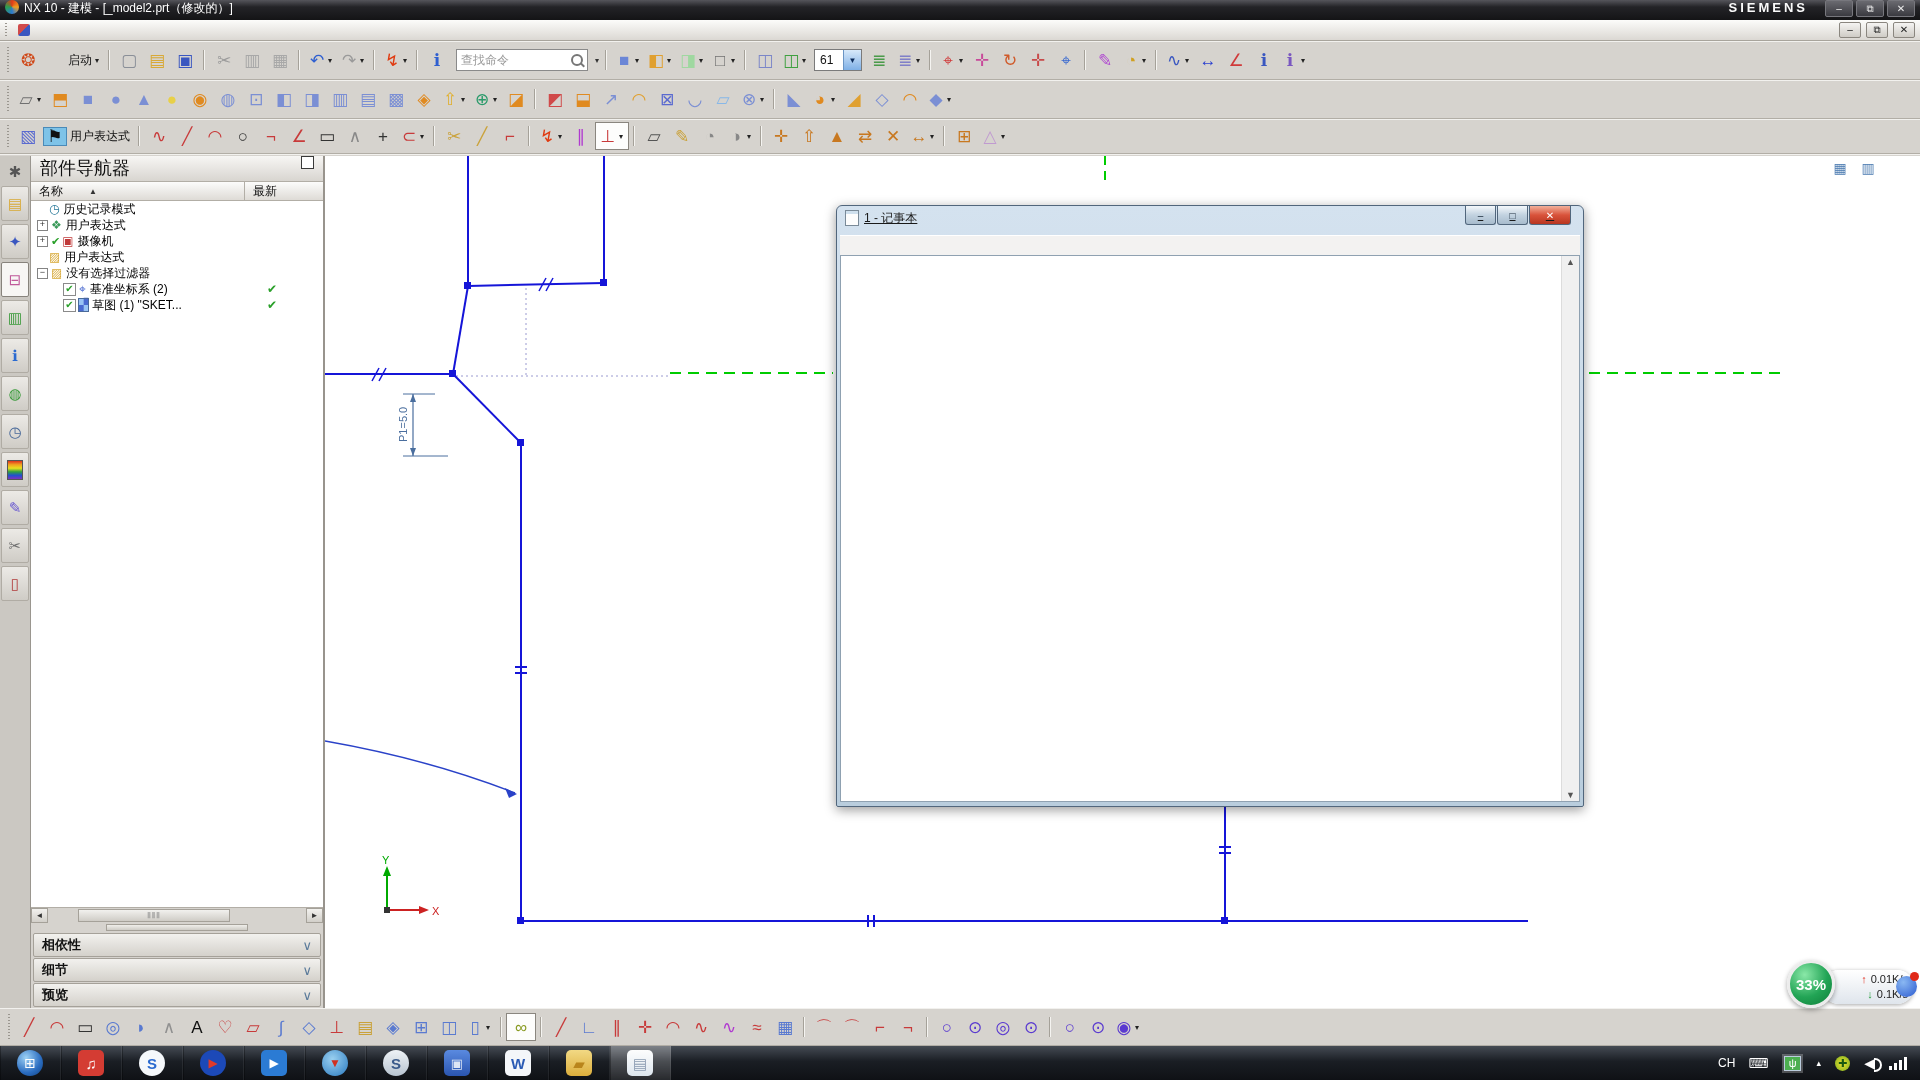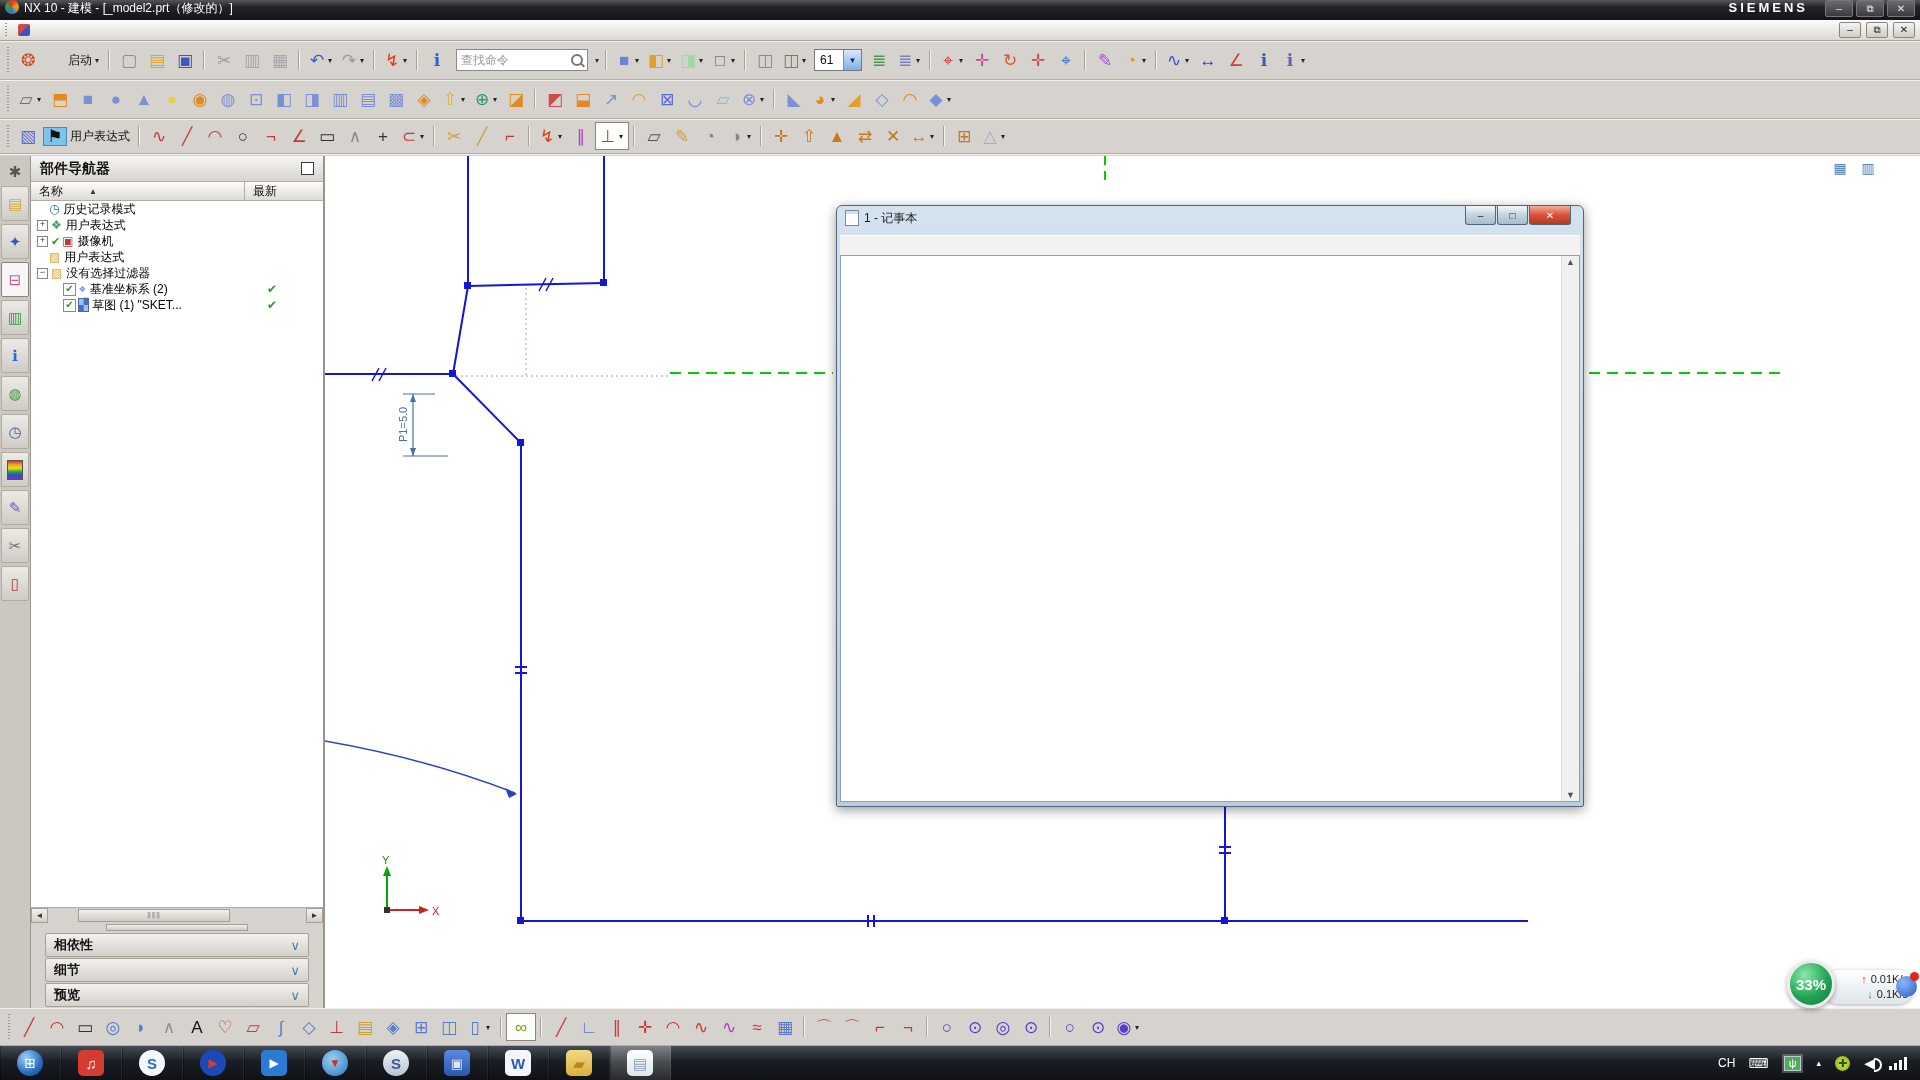--- a/index.html
+++ b/index.html
@@ -47,21 +47,21 @@
   .main{position:absolute;top:156px;left:0;width:1920px;height:852px;display:flex;}
   .resbar{width:30px;background:#cbc8c2;border-right:1px solid #9a968f;display:flex;flex-direction:column;align-items:center;padding-top:3px;gap:3px;flex:none;}
   .res-tab{width:26px;height:33px;display:flex;align-items:center;justify-content:center;font-size:15px;border:1px solid #b0aca4;border-radius:2px;background:linear-gradient(#eceae6,#cfccc6);flex:none;}
   .res-tab .tg{line-height:1;}
   .res-tab.gear{border:none;background:none;height:24px;}
   .res-tab.active{background:#f7f6f4;border-color:#87837c;}
   .res-tab.rainbow .tg{width:14px;height:18px;background:linear-gradient(#e03020,#f0a020,#e8e020,#30a040,#2050d0,#8030c0);border:1px solid #555;}
 
   
   .panel{width:292px;background:#d6d3ce;border-right:2px solid #98948d;display:flex;flex-direction:column;flex:none;}
-  .panel-title{height:25px;display:flex;align-items:center;padding:0 9px;font-size:14px;font-weight:bold;background:linear-gradient(#f7f6f4,#d8d5d0);border-bottom:1px solid #b2aea6;}
+  .panel-title{height:25px;display:flex;padding:0 9px;font-size:18px;font-weight:normal;background:linear-gradient(#f7f6f4,#d8d5d0);border-bottom:1px solid #b2aea6;}
   .pt-box{margin-left:auto;width:11px;height:11px;border:1px solid #3a3a3a;background:#fff;}
   .cols{height:18px;display:flex;align-items:center;background:linear-gradient(#fcfcfb,#dedbd6);border-bottom:1px solid #b2aea6;font-size:12px;}
   .col-name{flex:1;display:flex;align-items:center;padding:0 8px;gap:26px;}
   .sort{font-size:8px;color:#333;}
   .col-latest{width:62px;border-left:1px solid #b2aea6;padding:0 8px;height:100%;display:flex;align-items:center;}
   .tree{flex:1;background:#fff;font-size:12px;overflow:hidden;}
   .trow{height:16px;display:flex;align-items:center;padding-left:6px;white-space:nowrap;}
   .exp{width:9px;height:9px;border:1px solid #848484;background:#fff;font-size:9px;line-height:7px;text-align:center;margin-right:3px;flex:none;color:#333;}
   .exp:empty{border:none;}
   .cb{width:11px;height:11px;border:1px solid #8a8a8a;background:#fff;color:#2aa02a;font-size:10px;line-height:9px;text-align:center;margin-right:3px;flex:none;}
@@ -69,33 +69,33 @@
   .pre{color:#2aa02a;font-size:11px;margin-right:2px;}.pre:empty{display:none;}
   .ticon{font-size:12px;margin-right:4px;line-height:1;}
   .trow.hl .ticon{background:#9ac4f4;outline:1px solid #4a6a9a;}
   .tlabel{flex:1;color:#000;overflow:hidden;}
   .tlatest{width:56px;color:#2aa02a;font-weight:bold;flex:none;}
   .hscroll{height:15px;background:#d6d3ce;border-top:1px solid #b2aea6;display:flex;align-items:center;}
   .harrow{width:15px;height:13px;display:flex;align-items:center;justify-content:center;font-size:8px;background:linear-gradient(#f2f1ee,#d2cfc9);border:1px solid #a5a199;color:#333;flex:none;}
   .hthumb{width:150px;height:11px;margin-left:30px;background:linear-gradient(#f2f1ee,#cfccc6);border:1px solid #a5a199;display:flex;align-items:center;justify-content:center;font-size:8px;color:#888;letter-spacing:1px;}
   .splitter{height:9px;display:flex;align-items:center;justify-content:center;}
   .split-grip{width:140px;height:5px;background:linear-gradient(#efeeea,#cfccc6);border:1px solid #a5a199;}
-  .acc{height:22px;display:flex;align-items:center;background:linear-gradient(#f2f1ee,#d4d1cb);border:1px solid #a5a199;border-radius:2px;margin:1px 14px;padding:0 8px;font-size:13px;font-weight:bold;}
+  .acc{height:22px;display:flex;align-items:center;background:linear-gradient(#f2f1ee,#d4d1cb);border:1px solid #a5a199;border-radius:2px;margin:1px 2px;padding:0 8px;font-size:13px;font-weight:bold;}
   .acc-ch{margin-left:auto;color:#5a7a9a;font-weight:normal;font-size:13px;}
 
   
   .canvas{flex:1;position:relative;background:#fff;overflow:hidden;}
   .canvas svg{position:absolute;left:0;top:0;}
   .cv-icons{position:absolute;right:40px;top:3px;display:flex;gap:4px;}
   .cv-icons .ti{min-width:18px;height:18px;}
   .cv-icons .tg{font-size:14px;}
 
   
   .np{position:absolute;left:836px;top:205px;width:746px;height:600px;background:linear-gradient(#d4e2ef,#b9cddd);border:1px solid #51667c;border-radius:6px 6px 2px 2px;box-shadow:0 3px 12px rgba(0,0,0,.4);z-index:5;}
-  .np-title{height:25px;display:flex;align-items:flex-start;padding:4px 8px 0;font-size:12px;color:#1a1a1a;}
+  .np-title{height:25px;display:flex;align-items:flex-start;padding:4px 8px 0;font-size:12px;color:#1a1a1a;text-decoration:underline;}
   .np-ico{width:12px;height:14px;background:#fdfdfd;border:1px solid #7a8a98;margin-right:5px;box-shadow:inset 0 3px 0 #cfe0ee;flex:none;}
   .npbtns{margin-left:auto;display:flex;margin-top:-4px;margin-right:4px;}
   .npbtn{width:29px;height:18px;display:flex;align-items:center;justify-content:center;font-size:10px;color:#1a2a3a;background:linear-gradient(#f4f8fb,#c2d2e0 50%,#a8bccd);border:1px solid #51667c;border-top:none;border-radius:0 0 3px 3px;margin-left:1px;}
   .npbtn.close{width:40px;background:linear-gradient(#f2b09a,#d9533b 50%,#b83620);color:#fff;font-weight:bold;}
   .np-menu{height:21px;display:flex;align-items:center;background:#f3f2f1;border-top:1px solid #fff;border-bottom:1px solid #d5d5d5;font-size:12px;padding-left:8px;margin:0 3px;}
   .np-menu span{padding:0 9px;}
   .np-body{position:absolute;left:3px;right:3px;top:49px;bottom:4px;background:#fff;border:1px solid #8fa1b1;display:flex;}
   .np-text{flex:1;padding:2px 4px;font-family:"DejaVu Sans Mono","Liberation Mono",monospace;font-size:14px;line-height:17px;color:#000;}
   .np-scroll{width:17px;background:#f0f0f0;border-left:1px solid #dcdcdc;display:flex;flex-direction:column;justify-content:space-between;align-items:center;padding:1px 0;font-size:9px;color:#555;}
 

